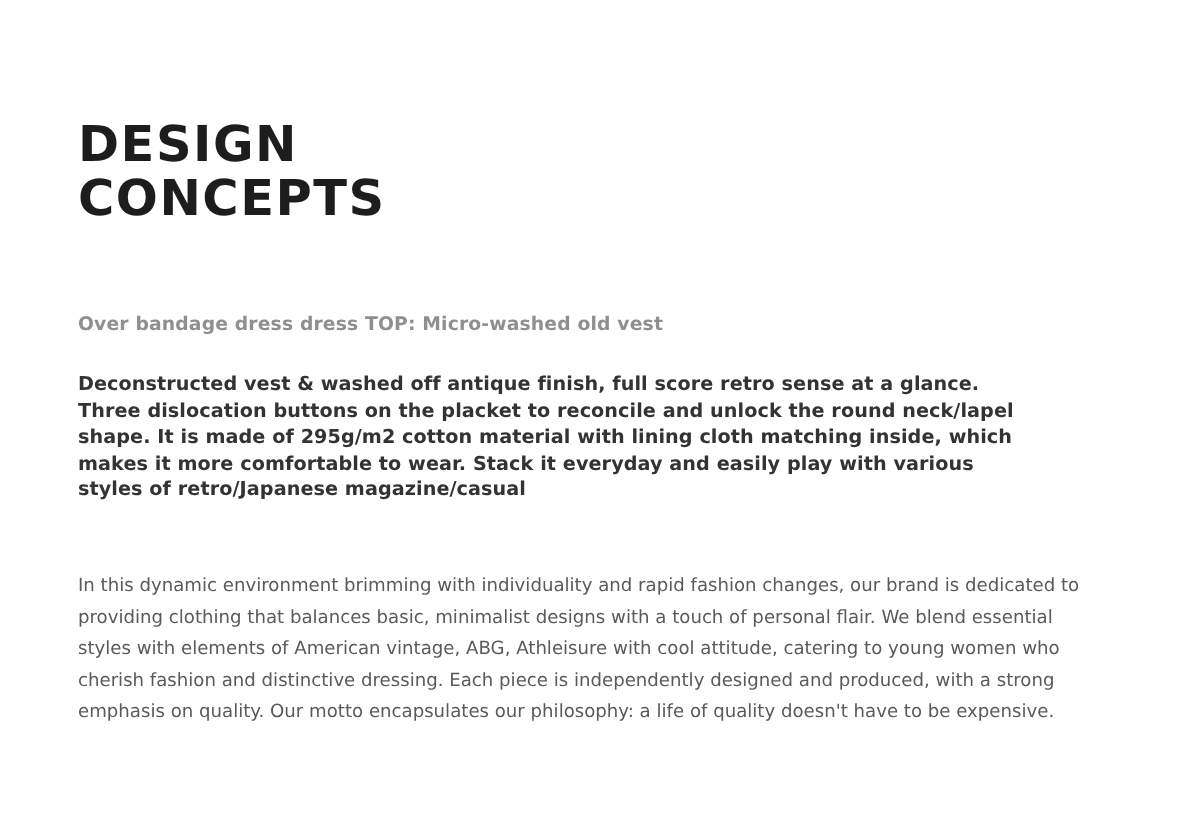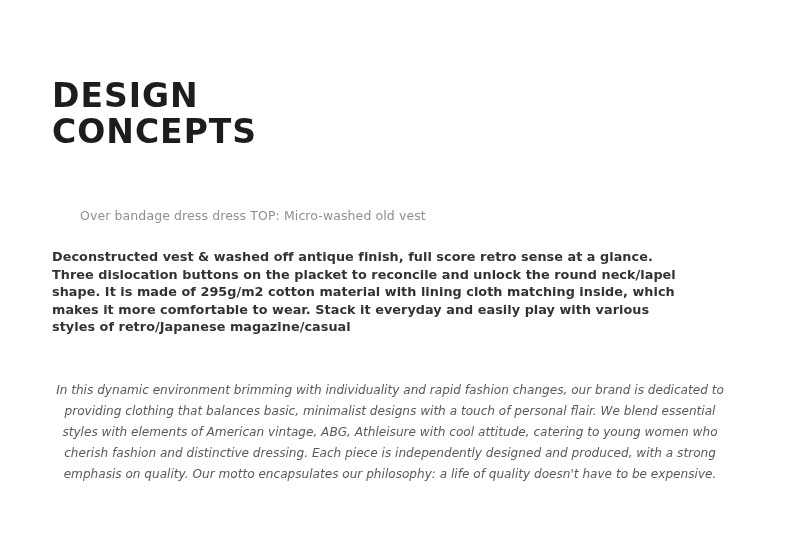--- a/index.html
+++ b/index.html
@@ -33,26 +33,25 @@
     line-height: 36px;
     letter-spacing: 1.0px;
     color: #1d1d1d;
     text-transform: uppercase;
   }
   .subtitle {
     position: absolute;
     left: 52px;
     top: 207px;
     font-family: "DejaVu Sans", sans-serif;
-    font-weight: 400;
+    font-weight: 700;
     font-size: 12.5px;
     line-height: 18px;
     color: #8f8f8f;
     letter-spacing: 0.1px;
-    margin-left: 28px;
   }
   .lead {
     position: absolute;
     left: 52px;
     top: 248px;
     width: 630px;
     font-family: "DejaVu Sans", sans-serif;
     font-weight: 700;
     font-size: 12.8px;
     line-height: 17.5px;
@@ -63,22 +62,21 @@
     position: absolute;
     left: 52px;
     top: 380px;
     width: 676px;
     font-family: "DejaVu Sans", sans-serif;
     font-weight: 400;
     font-size: 12.1px;
     line-height: 21px;
     color: #5a5a5a;
     letter-spacing: 0.0px;
-    text-align: center;
-    font-style: italic;
+    text-align: left;
   }
 </style>
 </head>
 <body>
 
 <div class="page">
 
   <div class="title-block">
     <div class="title-line">DESIGN</div>
     <div class="title-line">CONCEPTS</div>

